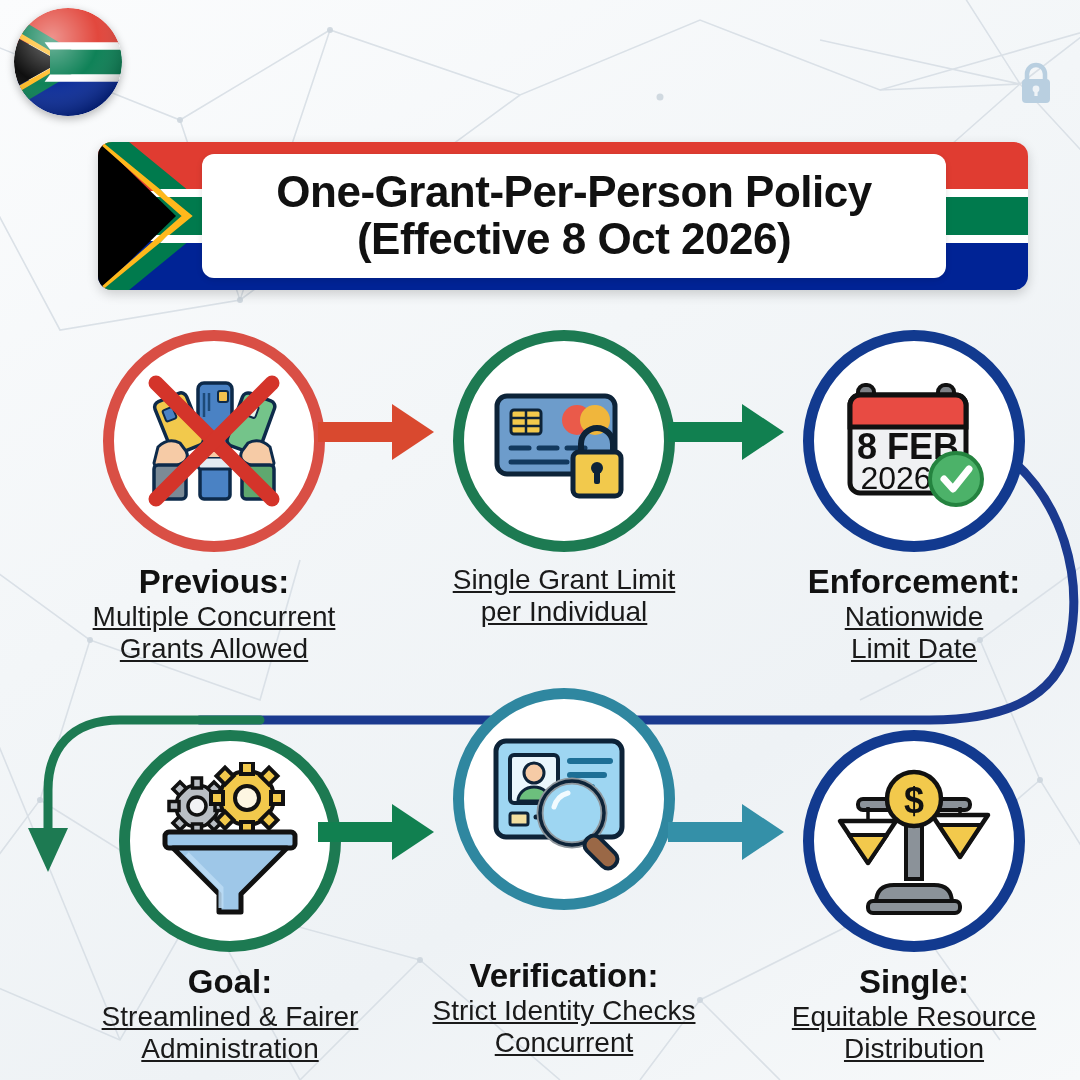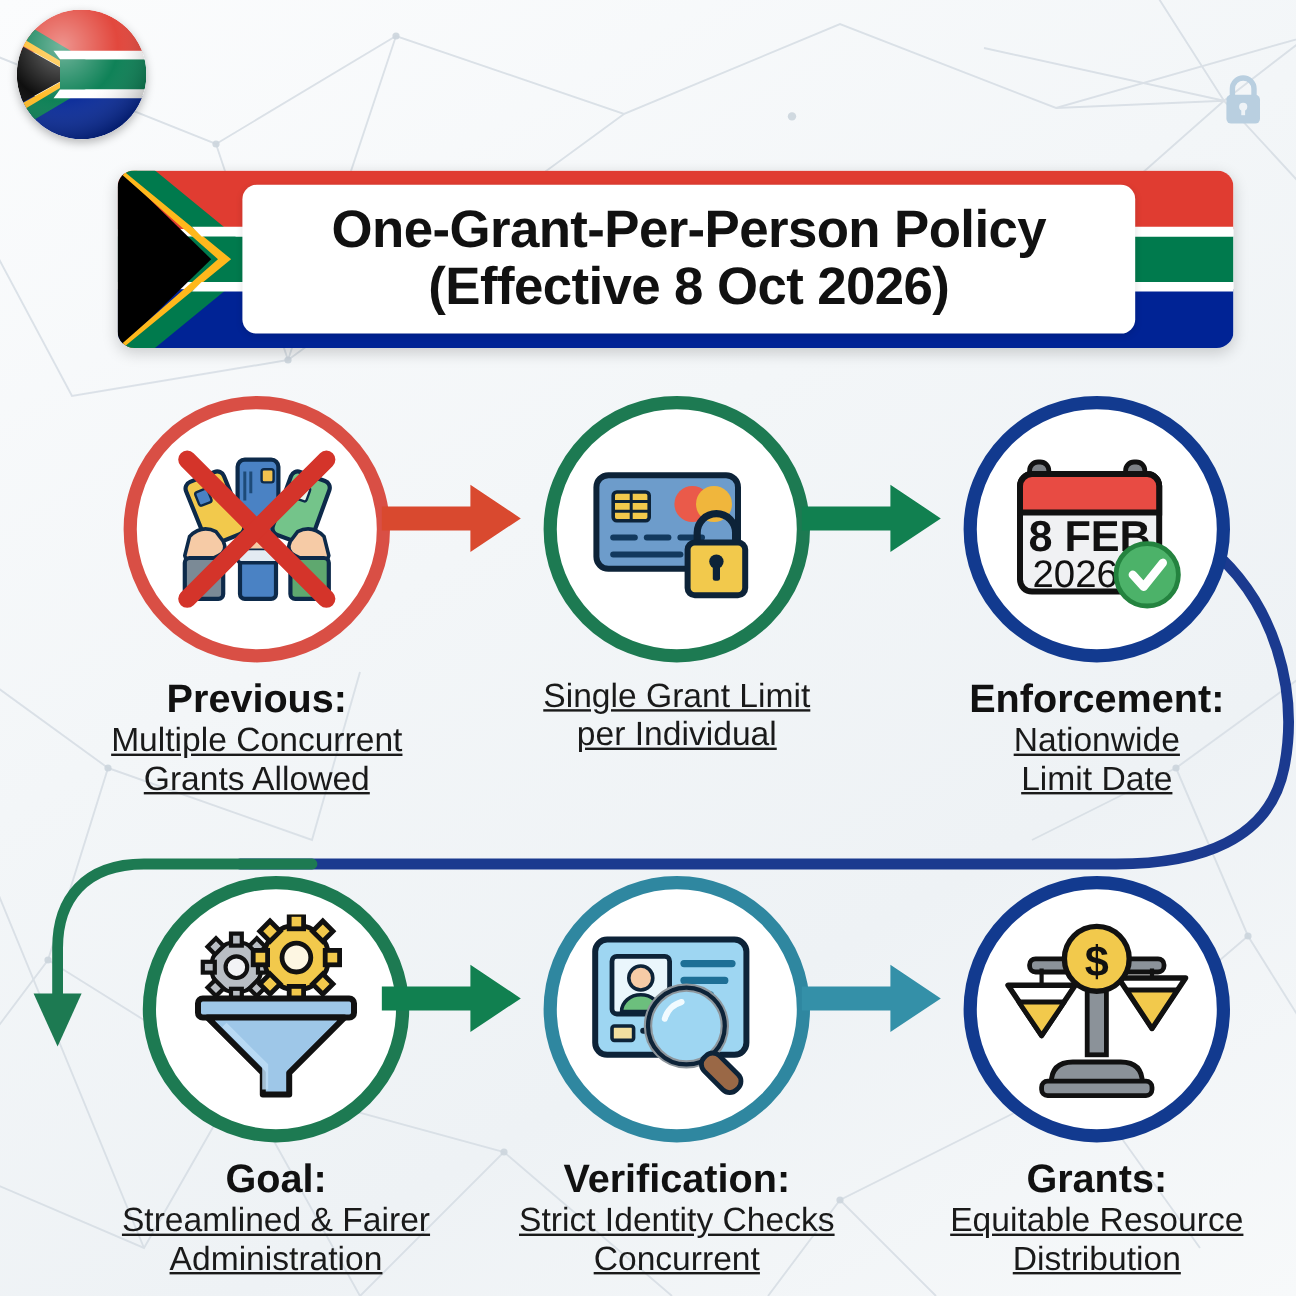--- a/index.html
+++ b/index.html
@@ -129,21 +129,21 @@
     line-height: 1.14;
     white-space: pre-line;
     text-decoration: underline;
   }
 
   
   #node-0 { left: 64px;  top: 330px; }
   #node-1 { left: 414px; top: 330px; }
   #node-2 { left: 764px; top: 330px; }
   #node-3 { left: 80px;  top: 730px; }
-  #node-4 { left: 414px; top: 730px; }
+  #node-4 { left: 414px; top: 688px; gap: 36px; }
   #node-5 { left: 764px; top: 730px; }
 
   
   .arrow-svg { position: absolute; pointer-events: none; }
   #arrow-0 { left: 318px; top: 392px; }
   #arrow-1 { left: 668px; top: 392px; }
   #arrow-2 { left: 318px; top: 792px; }
   #arrow-3 { left: 668px; top: 792px; }
   #curve-wrap { position: absolute; left: 0; top: 300px; width: 1080px; height: 600px; pointer-events: none; }
 </style>
@@ -444,19 +444,19 @@
 
         <line x1="124" y1="44" x2="124" y2="52" stroke="#111" stroke-width="3.5"></line>
         <path d="M96 52 H152 L124 94 Z" fill="#ffffff" stroke="#111" stroke-width="4.5" stroke-linejoin="round"></path>
         <path d="M103 62 H145 L124 94 Z" fill="#f2c94c" stroke="#111" stroke-width="4" stroke-linejoin="round"></path>
 
         <circle cx="78" cy="36" r="27" fill="#f2c94c" stroke="#111" stroke-width="4.5"></circle>
         <text x="78" y="50" font-family="'Liberation Sans',sans-serif" font-size="36" font-weight="bold" fill="#111" text-anchor="middle">$</text>
       </svg>
     </div>
     <div class="caption">
-      <span class="cap-title">Grants:</span>
+      <span class="cap-title">Single:</span>
       <span class="cap-body">Equitable Resource
 Distribution</span>
     </div>
   </div>
 
 </div>
 
 </body></html>

